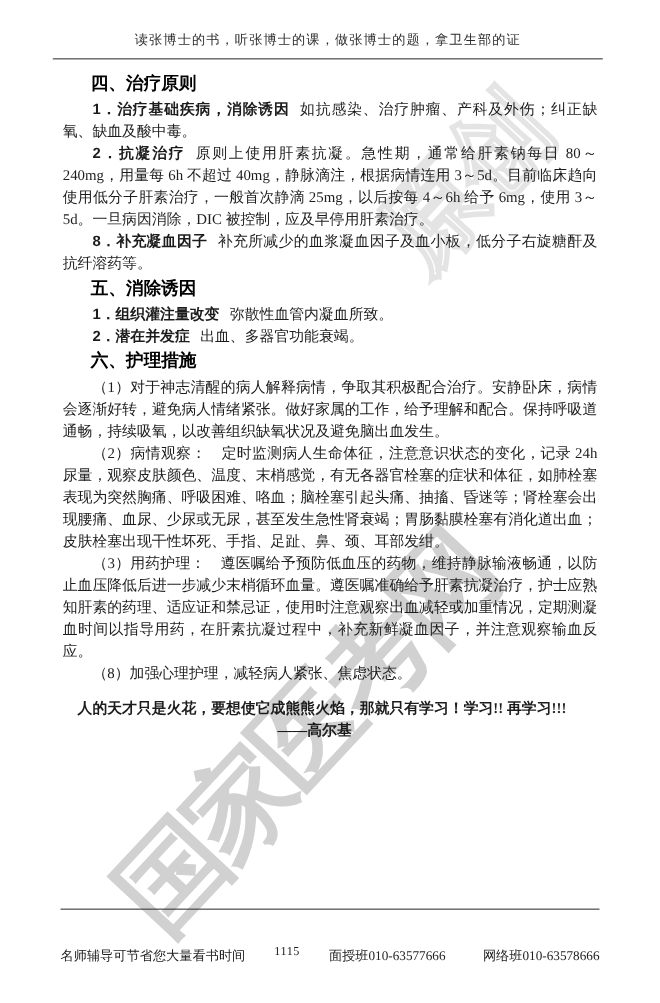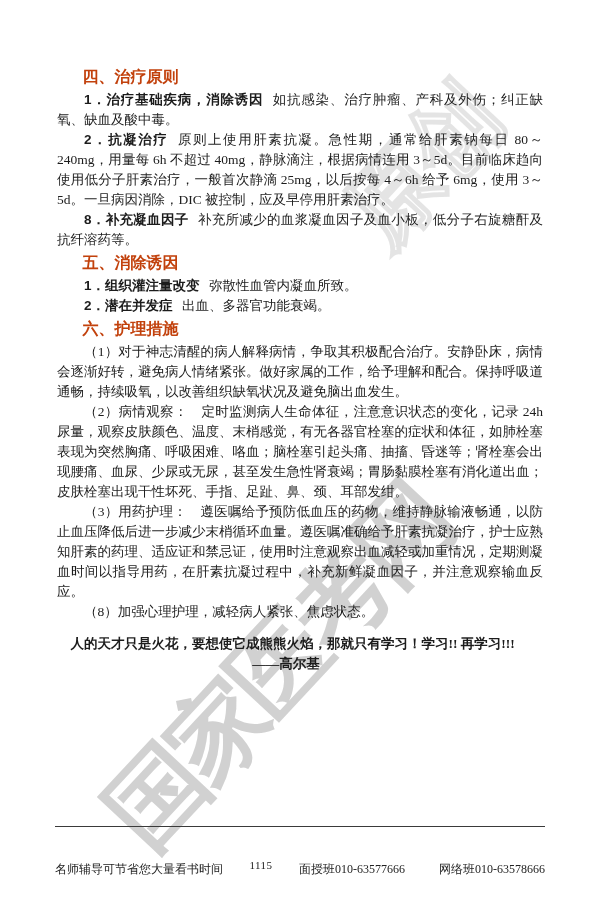--- a/index.html
+++ b/index.html
@@ -33,21 +33,21 @@
     color:transparent; -webkit-text-stroke:2px #e2e2e2; opacity:0.9;
     transform:rotate(-47deg); transform-origin:left top;
   }
 
   
   .content {
     position:absolute; left:57px; right:57px; top:64px; z-index:1;
     font-size:13.5px; line-height:20px; text-align:justify;
   }
   h2.sec {
-    font-size:16px; line-height:22px; font-weight:bold; color:#c2410c;
+    font-size:16px; line-height:22px; font-weight:bold; color:#000000;
     margin:2px 0 2px 0; text-indent:1.6em; text-align:left;
     font-family:"Liberation Sans","DejaVu Sans",sans-serif;
   }
   p.para { margin:0; text-indent:2em; }
   .lead { font-weight:bold; margin-right:0.7em; font-family:Liberation Sans, sans-serif; }
 
   
   .quote { margin-top:12px; font-weight:bold; }
   .quote-text { margin:0; text-indent:1em; text-align:left; }
   .quote-attr { margin:0; text-align:center; padding-right:28px; }
@@ -63,20 +63,24 @@
   .footer-phones { display:flex; gap:34px; }
 </style>
 </head>
 <body>
 
 <div class="page">
 
   <div class="wm wm-primary">国家医考网</div>
   <div class="wm wm-secondary">原创</div>
 
+  <div class="header">
+    <div class="slogan">读张博士的书，听张博士的课，做张博士的题，拿卫生部的证</div>
+    <div class="header-rule"></div>
+  </div>
 
   <main class="content">
 
     <h2 class="sec">四、治疗原则</h2>
 
     <p class="para"><b class="lead">1．治疗基础疾病，消除诱因</b><span>如抗感染、治疗肿瘤、产科及外伤；纠正缺氧、缺血及酸中毒。</span></p>
 
     <p class="para"><b class="lead">2．抗凝治疗</b><span>原则上使用肝素抗凝。急性期，通常给肝素钠每日 80～240mg，用量每 6h 不超过 40mg，静脉滴注，根据病情连用 3～5d。目前临床趋向使用低分子肝素治疗，一般首次静滴 25mg，以后按每 4～6h 给予 6mg，使用 3～5d。一旦病因消除，DIC 被控制，应及早停用肝素治疗。</span></p>
 
     <p class="para"><b class="lead">8．补充凝血因子</b><span>补充所减少的血浆凝血因子及血小板，低分子右旋糖酐及抗纤溶药等。</span></p>

